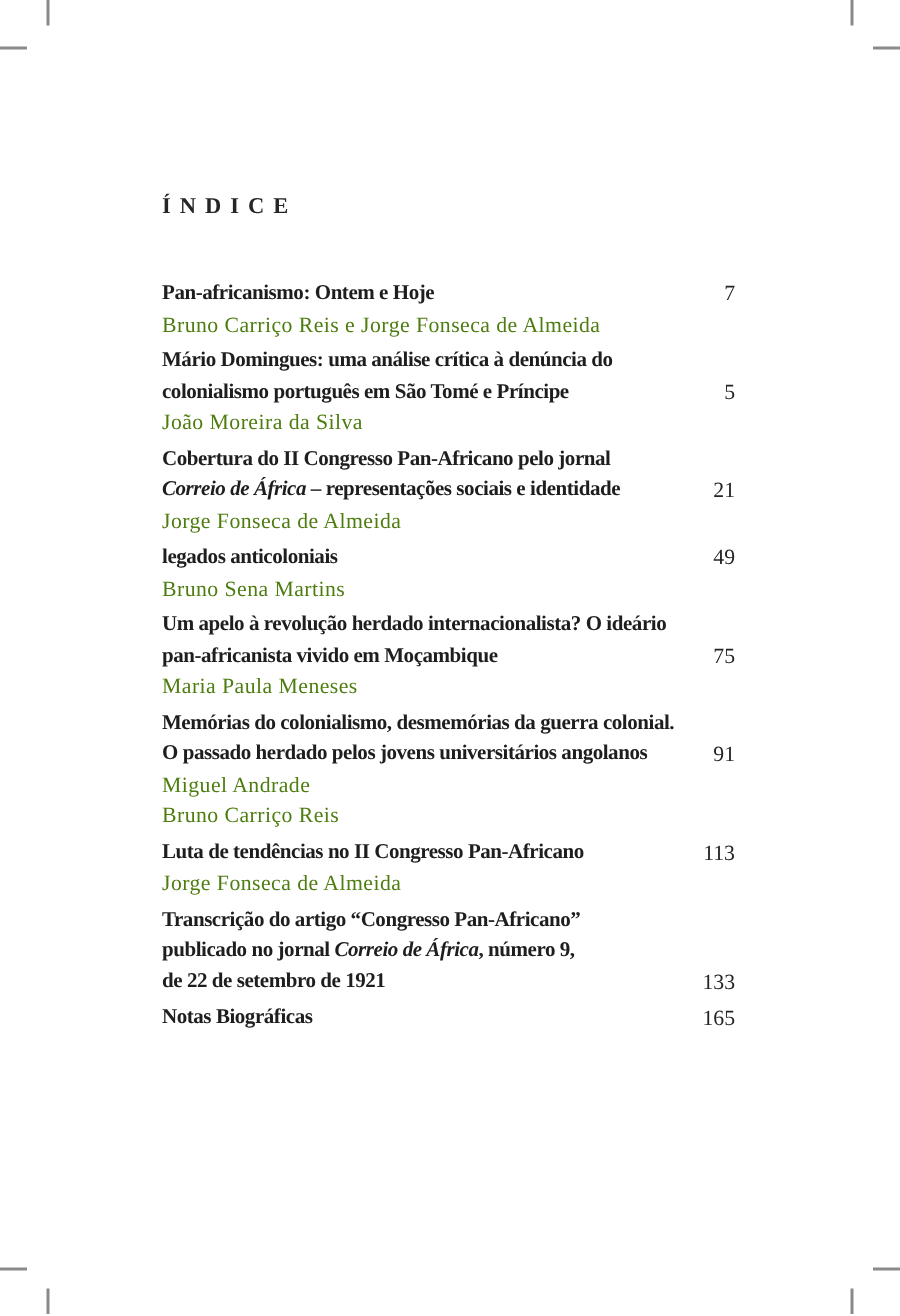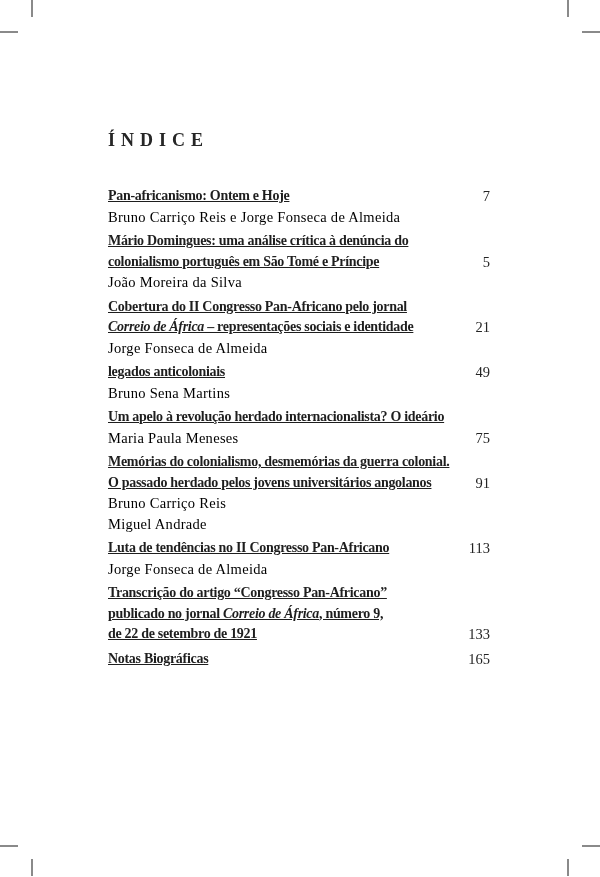--- a/index.html
+++ b/index.html
@@ -32,60 +32,59 @@
   .bl-h { left: 0;     top: 845px; }
   .bl-v { left: 31px;  top: 859px; }
   .br-h { left: 582px; top: 845px; }
   .br-v { left: 567px; top: 859px; }
 
   .index-title {
     position: absolute;
     left: 108px;
     top: 130px;
     margin: 0;
-    font-size: 18px;
+    font-size: 15px;
     font-weight: 700;
     letter-spacing: 6px;
     color: #262626;
   }
 
   .toc {
     position: absolute;
     left: 108px;
     right: 110px;
     top: 186px;
   }
   .toc-entry { margin-bottom: 4px; }
   .title-line {
     position: relative;
     font-size: 14px;
     font-weight: 700;
     line-height: 20.5px;
     letter-spacing: -0.3px;
     white-space: nowrap;
     color: #1e1e1e;
-    text-decoration: underline;
   }
   .title-line .seg.italic { font-style: italic; }
   .page-num {
     position: absolute;
     right: 0;
     top: 0;
     font-weight: 400;
     font-size: 14.5px;
     letter-spacing: 0;
     color: #242424;
   }
   .author-line {
     font-size: 14.5px;
     font-weight: 400;
     line-height: 20.5px;
     letter-spacing: 0.3px;
     white-space: nowrap;
-    color: #000000;
+    color: #4d7c0f;
   }
 </style>
 </head>
 <body>
 
 <div class="page">
 
   <div class="crop v tl-v"></div>
   <div class="crop h tl-h"></div>
   <div class="crop v tr-v"></div>
@@ -111,28 +110,28 @@
         <div class="title-line"><span class="seg">Cobertura do II Congresso Pan-Africano pelo jornal</span></div>
         <div class="title-line"><span class="seg italic">Correio de África</span><span class="seg"> – representações sociais e identidade</span><span class="page-num">21</span></div>
         <div class="author-line">Jorge Fonseca de Almeida</div>
       </div>
       <div class="toc-entry">
         <div class="title-line"><span class="seg">legados anticoloniais</span><span class="page-num">49</span></div>
         <div class="author-line">Bruno Sena Martins</div>
       </div>
       <div class="toc-entry">
         <div class="title-line"><span class="seg">Um apelo à revolução herdado internacionalista? O ideário</span></div>
-        <div class="title-line"><span class="page-num">75</span></div>
+        <div class="title-line"><span class="seg">pan-africanista vivido em Moçambique</span><span class="page-num">75</span></div>
         <div class="author-line">Maria Paula Meneses</div>
       </div>
       <div class="toc-entry">
         <div class="title-line"><span class="seg">Memórias do colonialismo, desmemórias da guerra colonial.</span></div>
         <div class="title-line"><span class="seg">O passado herdado pelos jovens universitários angolanos</span><span class="page-num">91</span></div>
+        <div class="author-line">Miguel Andrade</div>
         <div class="author-line">Bruno Carriço Reis</div>
-        <div class="author-line">Miguel Andrade</div>
       </div>
       <div class="toc-entry">
         <div class="title-line"><span class="seg">Luta de tendências no II Congresso Pan-Africano</span><span class="page-num">113</span></div>
         <div class="author-line">Jorge Fonseca de Almeida</div>
       </div>
       <div class="toc-entry">
         <div class="title-line"><span class="seg">Transcrição do artigo “Congresso Pan-Africano”</span></div>
         <div class="title-line"><span class="seg">publicado no jornal </span><span class="seg italic">Correio de África</span><span class="seg">, número 9,</span></div>
         <div class="title-line"><span class="seg">de 22 de setembro de 1921</span><span class="page-num">133</span></div>
       </div>

